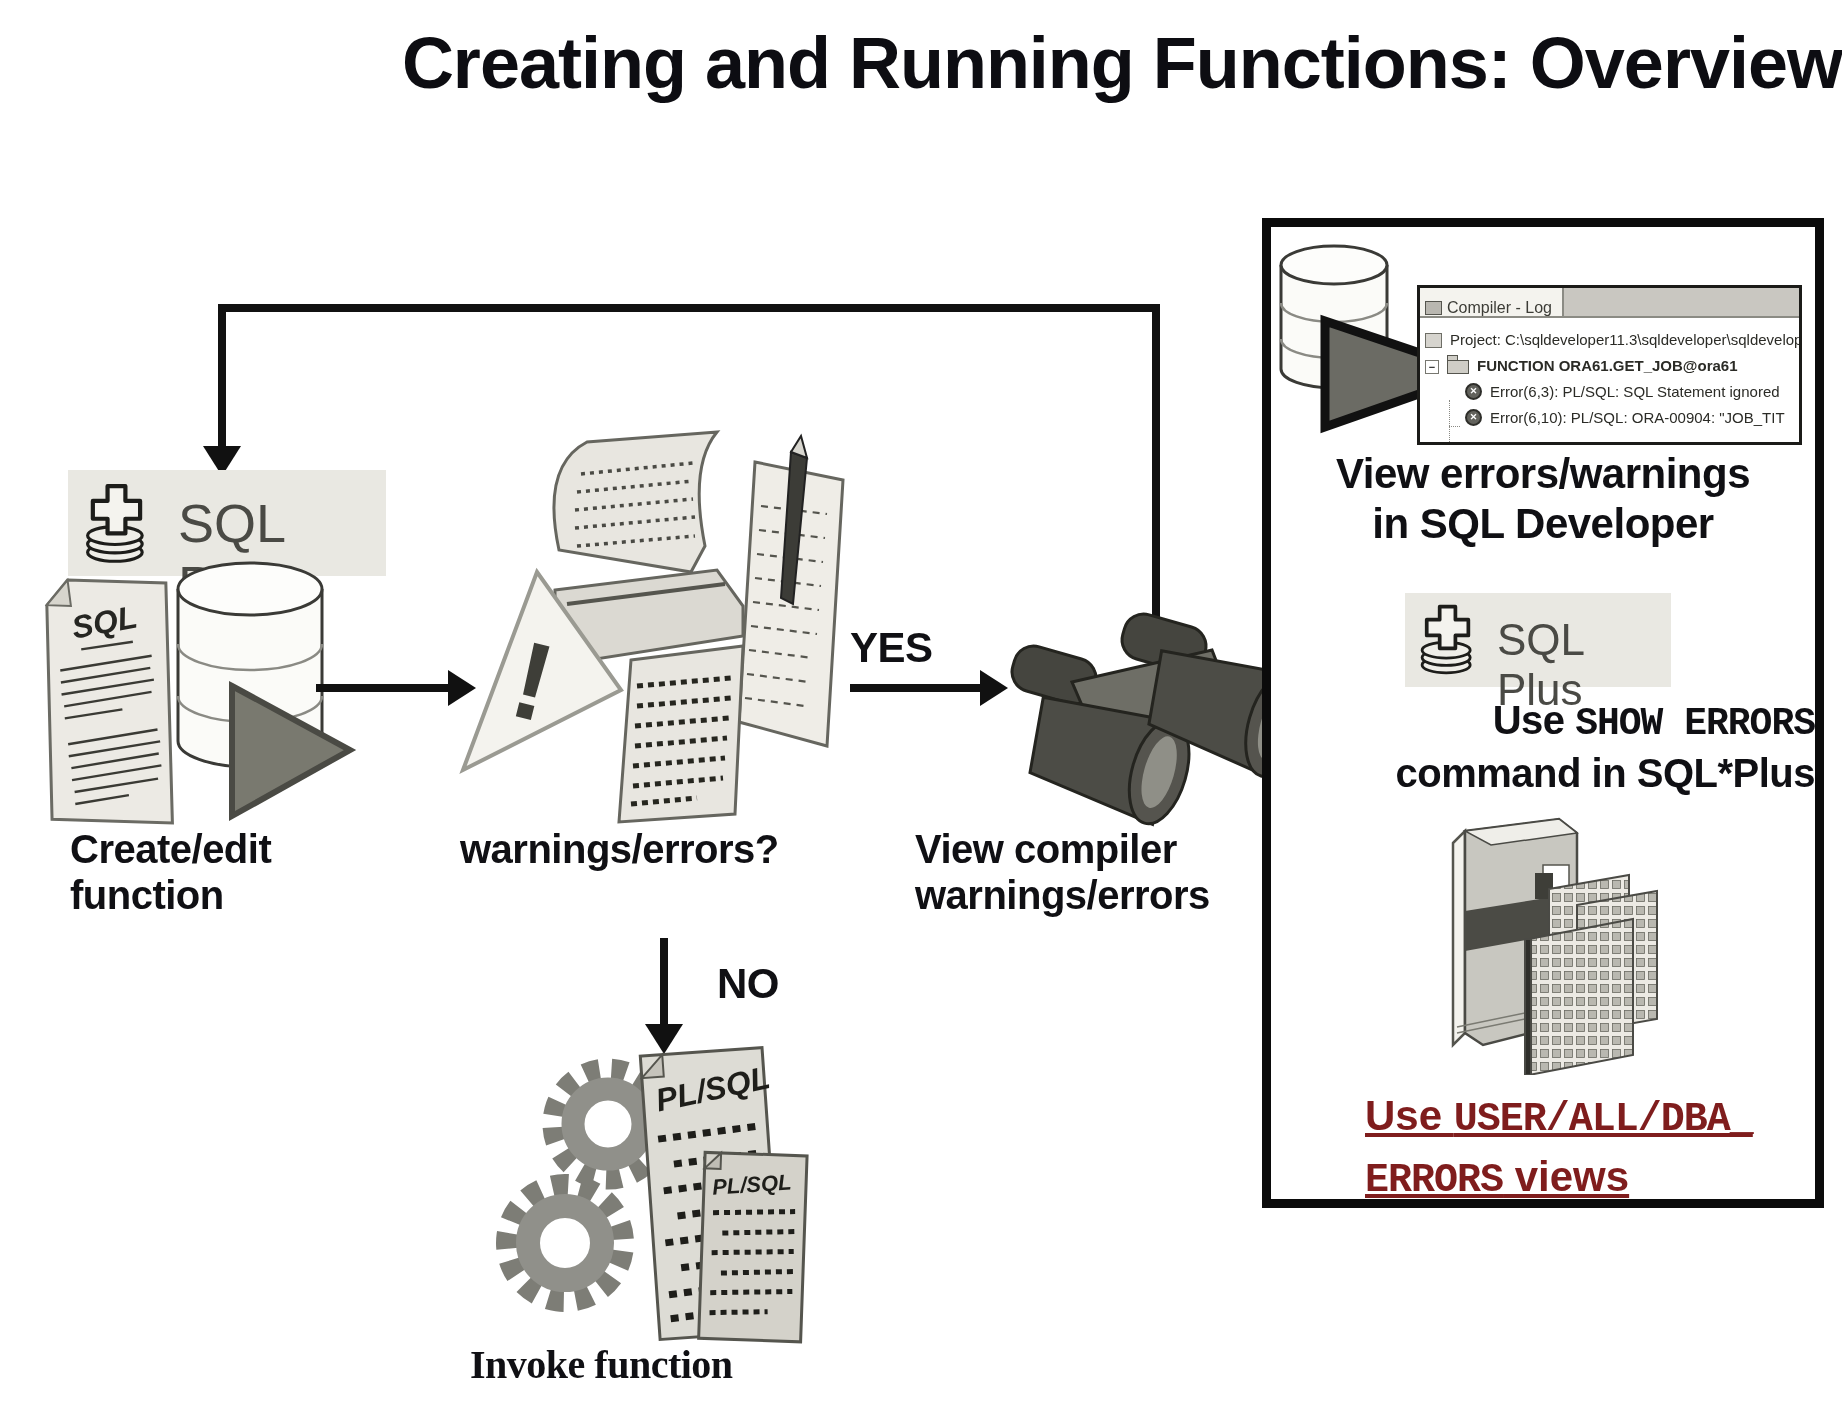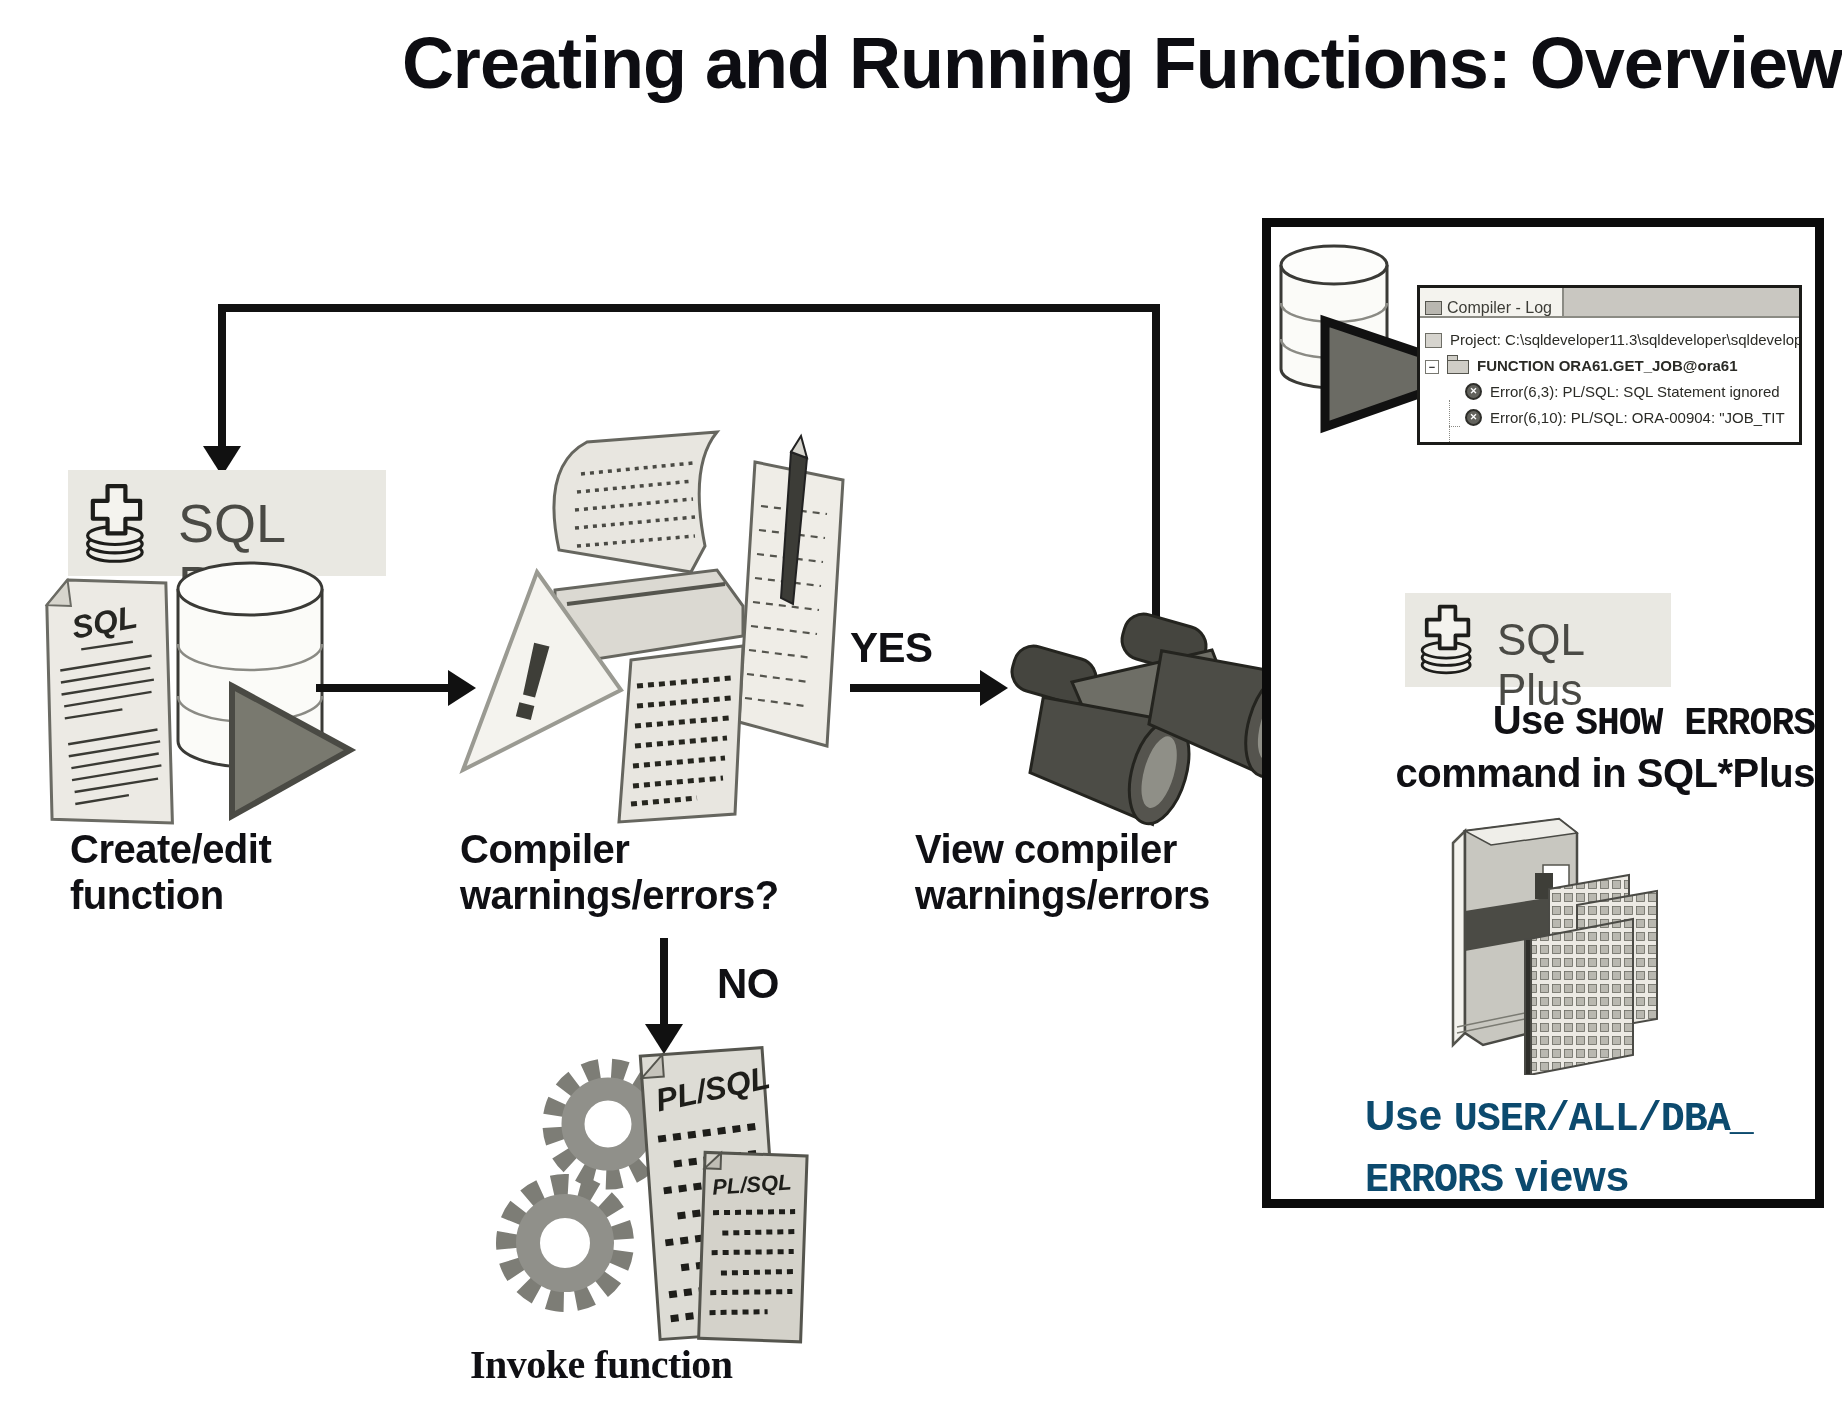--- a/index.html
+++ b/index.html
@@ -207,21 +207,20 @@
       <ellipse cx="276" cy="98" rx="27" ry="53" fill="#55544e" stroke="#24241f" stroke-width="3"></ellipse>
       <ellipse cx="276" cy="98" rx="15" ry="37" fill="#8f8f87"></ellipse>
     </g>
   </svg>
 
   <div class="abs lbl" style="left:70px; top:826px; width:320px;">
     <div>Create/edit</div>
     <div>function</div>
   </div>
   <div class="abs lbl" style="left:460px; top:826px; width:420px;">
-    <div>Compiler</div>
     <div>warnings/errors?</div>
   </div>
   <div class="abs lbl" style="left:915px; top:826px; width:380px;">
     <div>View compiler</div>
     <div>warnings/errors</div>
   </div>
 
   <div class="abs bar" style="left:660px; top:938px; width:8px; height:88px;"></div>
   <div class="abs head-down" style="left:645px; top:1024px;"></div>
   <div class="abs lbl" style="left:688px; top:960px; width:120px; text-align:center; font-size:42px;">NO</div>
@@ -303,20 +302,24 @@
           <div class="err-icon">✕</div>
           <span>Error(6,3): PL/SQL: SQL Statement ignored</span>
         </div>
         <div class="cl-row indent">
           <div class="err-icon">✕</div>
           <span>Error(6,10): PL/SQL: ORA-00904: "JOB_TIT</span>
         </div>
       </div>
     </div>
 
+    <div class="panel-lbl" style="top:222px; font-size:42px; line-height:1.2;">
+      <div>View errors/warnings</div>
+      <div>in SQL Developer</div>
+    </div>
 
     <div class="abs sqlplus-box" style="left:134px; top:366px; width:266px; height:94px;">
       <svg class="abs" style="left:10px; top:10px;" width="66" height="74" viewBox="0 0 64 80">
         <g stroke="#1d1d1a" stroke-width="3" fill="#efeee8">
           <ellipse cx="30" cy="67" rx="26" ry="8.5"></ellipse>
           <ellipse cx="30" cy="59" rx="26" ry="8.5"></ellipse>
           <ellipse cx="30" cy="51" rx="26" ry="8.5"></ellipse>
         </g>
         <path d="M23 4 h17 v14 h14 v17 h-14 v14 h-17 v-14 H9 V18 h14 Z" fill="#f4f3ee" stroke="#1d1d1a" stroke-width="4" stroke-linejoin="round"></path>
       </svg>
@@ -347,19 +350,19 @@
       </g>
 
       <g stroke="#4a4a45" stroke-width="2">
         <polygon points="118,76 198,62 198,190 118,204" fill="url(#gp)"></polygon>
         <polygon points="146,92 226,78 226,206 146,220" fill="url(#gp)"></polygon>
         <polygon points="98,126 202,106 202,242 98,262" fill="url(#gp)"></polygon>
         <rect x="94" y="126" width="6" height="136" fill="#2e2e2a"></rect>
       </g>
     </svg>
 
-    <div class="abs" style="left:94px; top:860px; font-weight:bold; font-size:42px; line-height:1.4; color:#0c4a6e;">
+    <div class="abs" style="left:94px; top:860px; font-weight:bold; font-size:42px; line-height:1.4; color:#7f1d1d;text-decoration:underline;">
       <div><span>Use </span><span class="mono" style="font-size:40px;">USER/ALL/DBA_</span></div>
       <div><span class="mono" style="font-size:40px;">ERRORS</span><span> views</span></div>
     </div>
 
   </div>
 </div>
 
 </body></html>

